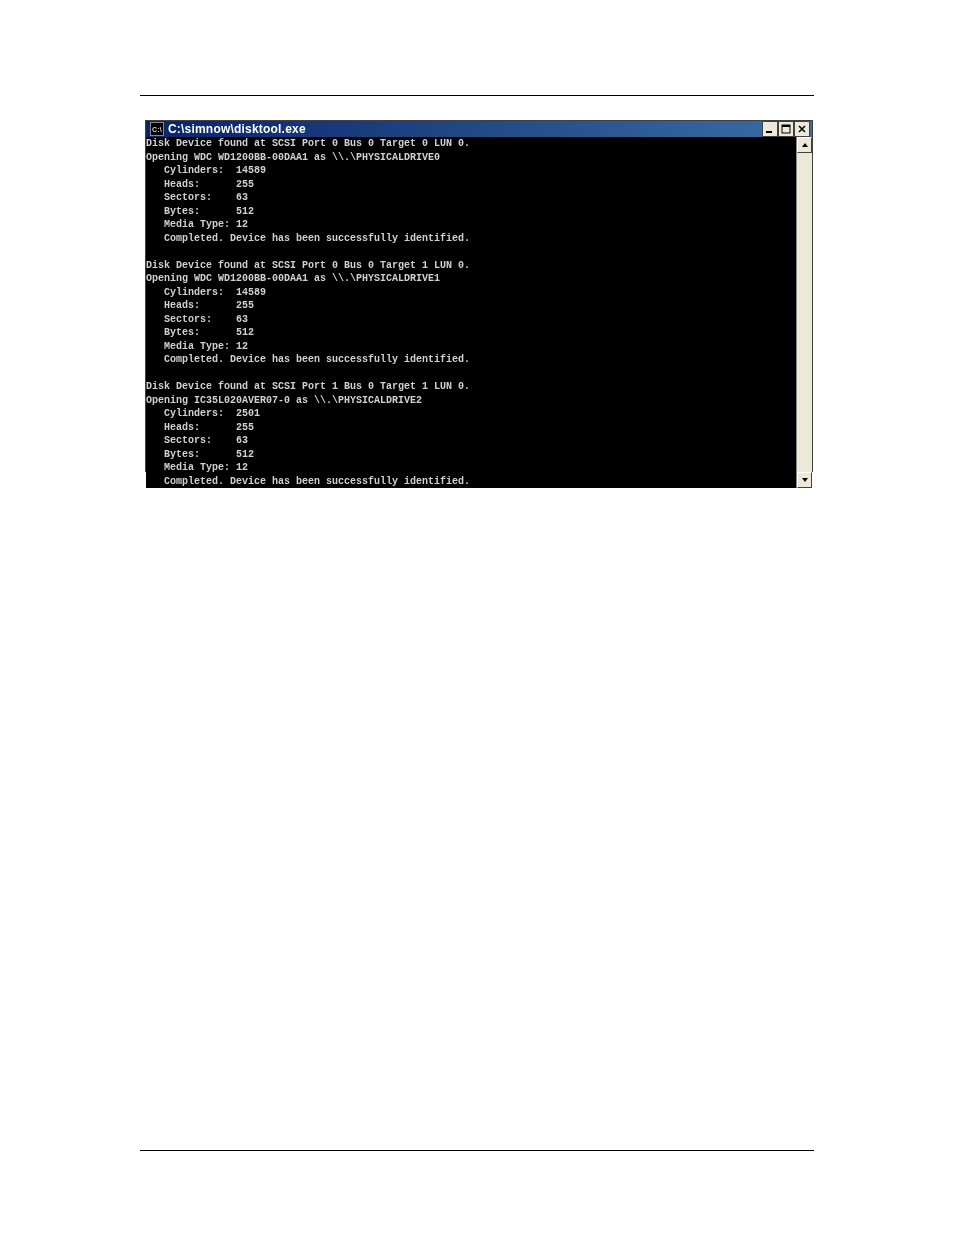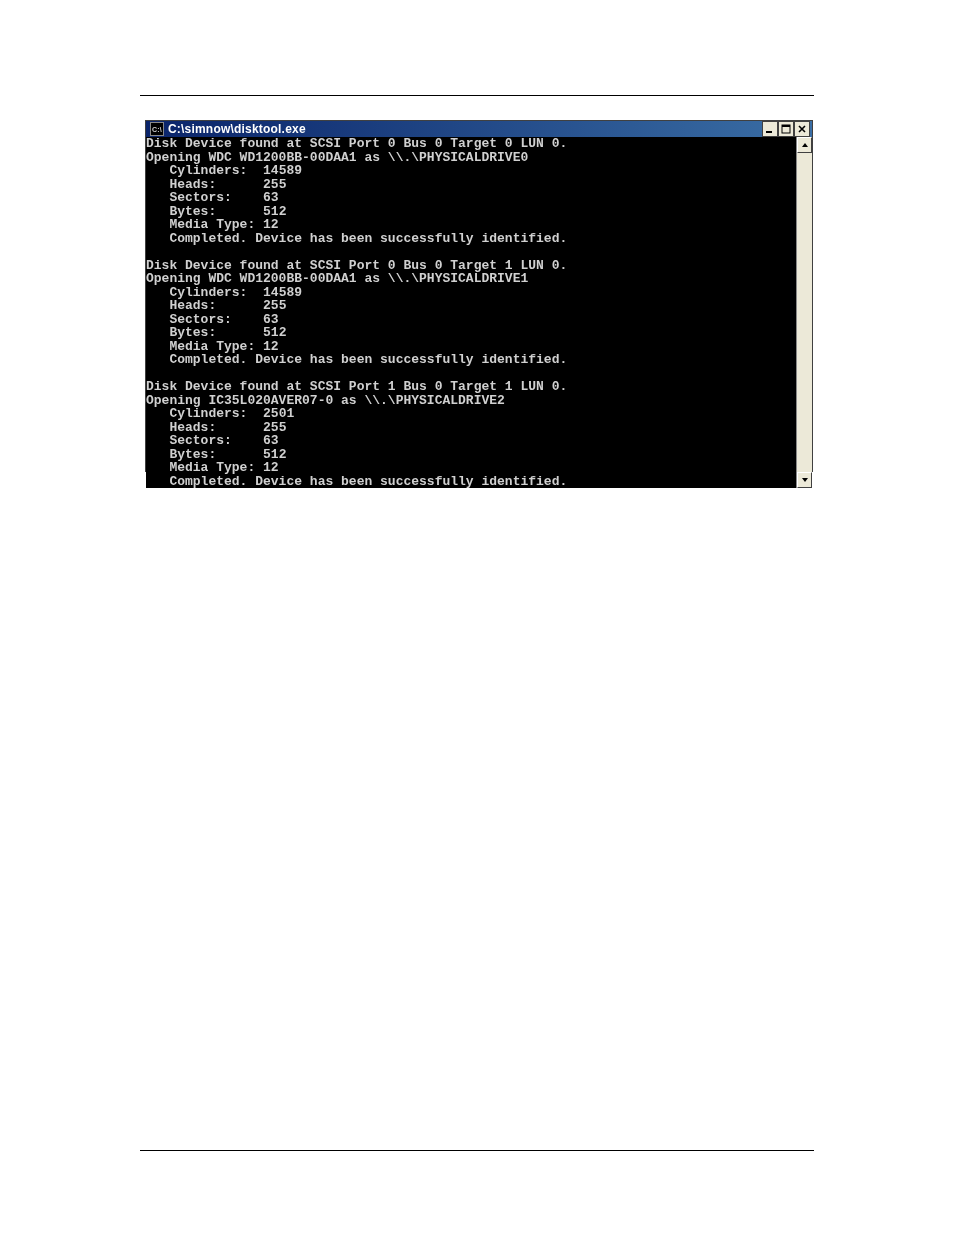--- a/index.html
+++ b/index.html
@@ -83,21 +83,21 @@
     .window-body {
       flex: 1;
       display: flex;
       background: #000;
     }
     .console {
       flex: 1;
       background: #000;
       color: #d0d0d0;
       font-family: "Courier New", monospace;
-      font-size: 13px;
+      font-size: 10px;
       font-weight: bold;
       line-height: 13.5px;
       white-space: pre;
       padding: 0;
       overflow: hidden;
     }
     .scrollbar {
       width: 16px;
       background: #ece9d8;
       display: flex;

